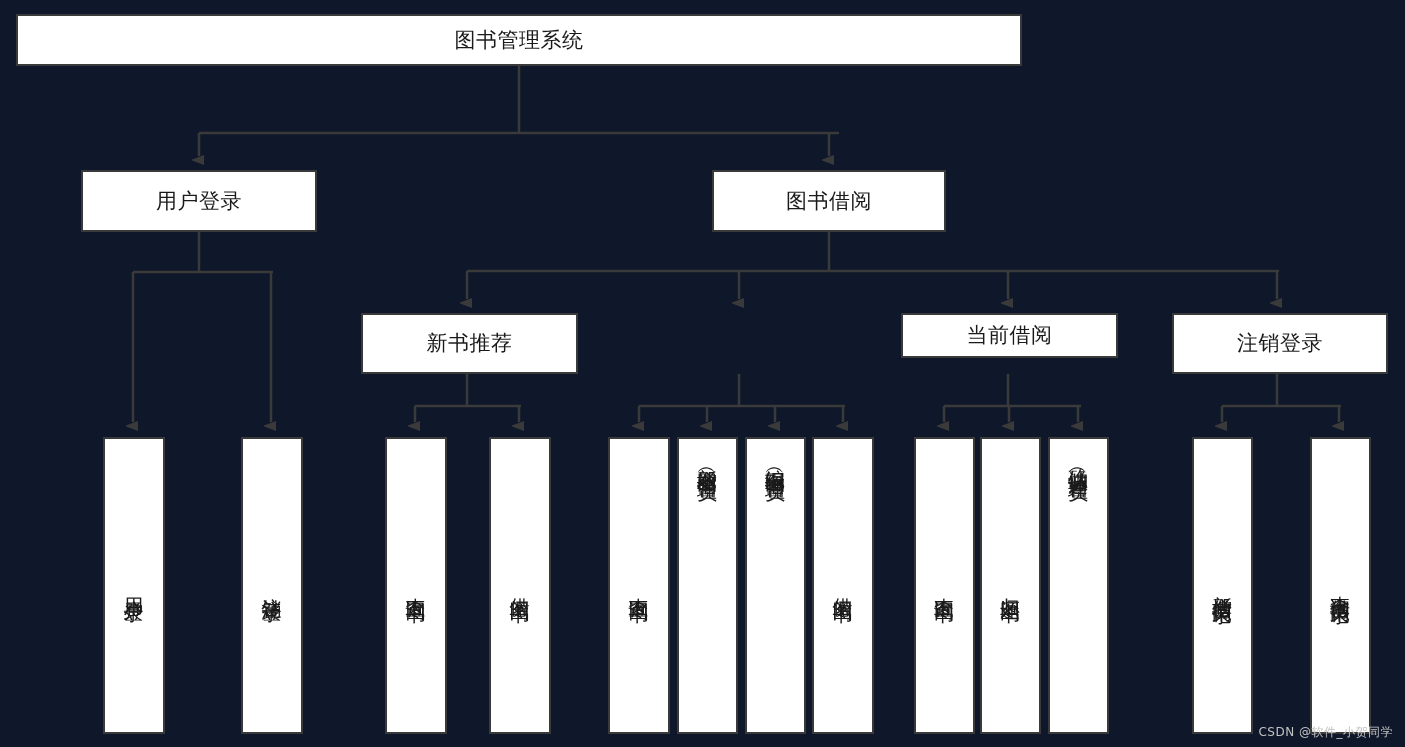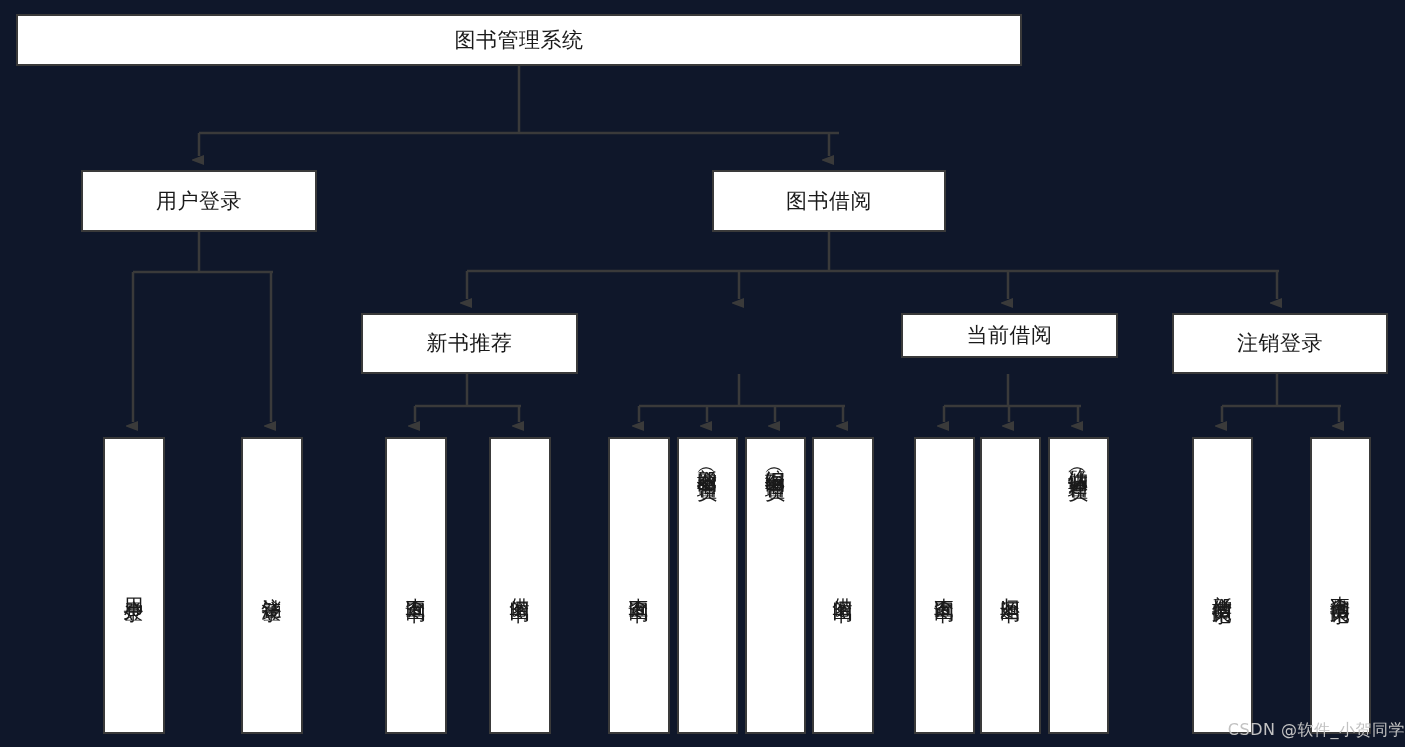--- a/index.html
+++ b/index.html
@@ -54,23 +54,23 @@
     letter-spacing: 2px;
     line-height: 1.1;
     white-space: pre;
   }
   .node.leaf.centered {
     align-items: center;
     padding-top: 0;
   }
   #watermark {
     position: absolute;
-    right: 0;
+    right: 12px;
     bottom: 6px;
-    font-size: 16px;
+    font-size: 12px;
     color: #c2c2c2;
     letter-spacing: 0.5px;
     z-index: 5;
     white-space: nowrap;
   }
 </style>
 </head>
 <body>
 
 <div id="canvas">

